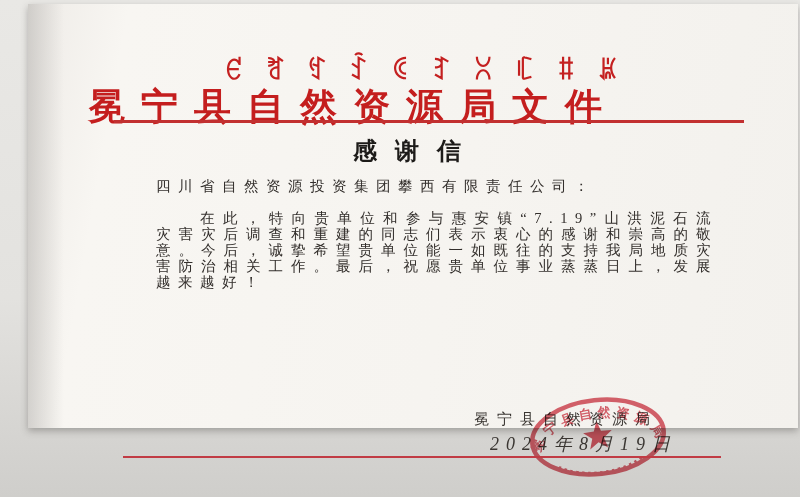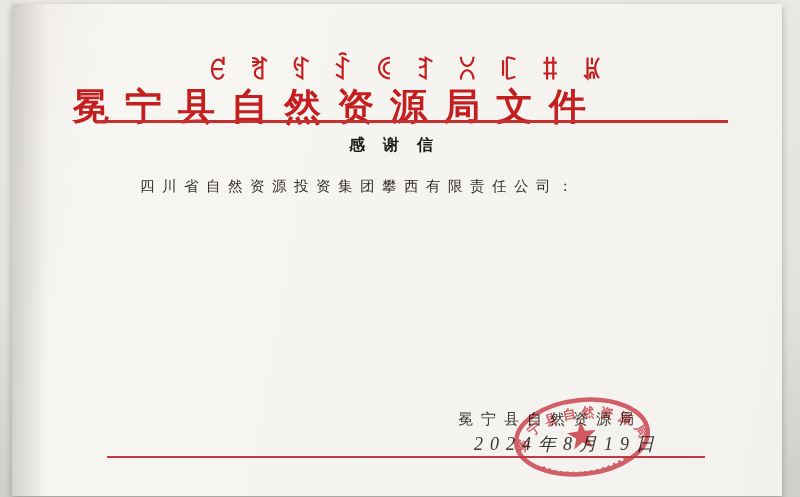--- a/index.html
+++ b/index.html
@@ -2,21 +2,21 @@
 <html><head>
 <meta charset="utf-8">
 <style>
   html,body{margin:0;padding:0;}
   body{
     width:800px;height:497px;overflow:hidden;position:relative;
     background:linear-gradient(180deg,#e9e8e5 0%,#e3e2df 60%,#cfcecb 100%);
     font-family:"Liberation Serif","DejaVu Serif",serif;
   }
   .paper{
-    position:absolute;left:12px;top:4px;width:770px;height:492px;
+    position:absolute;left:28px;top:4px;width:770px;height:424px;
     background:linear-gradient(100deg,#eeebe7 0%,#f8f6f2 12%,#f6f4f0 55%,#f3f1ed 100%);
     box-shadow:0 3px 7px rgba(60,58,55,.35);
   }
   .paper-left-shade{
     position:absolute;left:0;top:0;bottom:0;width:36px;
     background:linear-gradient(to right,rgba(170,168,165,.45),rgba(170,168,165,0));
   }
   .yi-row{
     position:absolute;left:0;right:0;top:48px;text-align:center;
     padding-left:38px;
@@ -30,21 +30,21 @@
     font-size:37px;font-weight:bold;letter-spacing:16px;color:#c41e1e;
     white-space:nowrap;
   }
   .red-rule{
     position:absolute;left:86px;top:116px;width:630px;height:3px;
     background:#c23030;
   }
   .letter-title{
     position:absolute;left:0;right:0;top:131px;text-align:center;
     padding-left:6px;
-    font-size:16px;font-weight:bold;letter-spacing:18px;color:#1d1b19;
+    font-size:24px;font-weight:bold;letter-spacing:18px;color:#1d1b19;
     white-space:nowrap;
   }
   .letter-body{
     position:absolute;left:112px;top:158px;width:594px;
     font-size:14.5px;line-height:16px;letter-spacing:7.5px;
     color:#332f2c;text-align:justify;
   }
   .letter-body p{margin:16px;}
   .letter-body p.indent{text-indent:44px;}
   .signature{
@@ -73,20 +73,21 @@
   <div class="yi-row">ꑿꐛꉐꉗꀯꆈꇤꏸꐚꑐ</div>
 
   <div class="agency-title">冕宁县自然资源局文件</div>
 
   <div class="red-rule"></div>
 
   <div class="letter-title">感谢信</div>
 
   <div class="letter-body">
     <p>四川省自然资源投资集团攀西有限责任公司：</p>
+    <p class="indent">在此，特向贵单位和参与惠安镇“7.19”山洪泥石流灾害灾后调查和重建的同志们表示衷心的感谢和崇高的敬意。今后，诚挚希望贵单位能一如既往的支持我局地质灾害防治相关工作。最后，祝愿贵单位事业蒸蒸日上，发展越来越好！</p>
   </div>
 
   <div class="signature">冕宁县自然资源局</div>
   <div class="sig-date">2024年8月19日</div>
 
   <svg class="seal" viewBox="0 0 152 88">
     <g transform="rotate(-6 76 44)">
       <ellipse cx="76" cy="44" rx="66" ry="37" fill="none" stroke="#d44855" stroke-width="4.5"></ellipse>
       <path id="sealArc" d="M 18 56 A 58 30 0 0 1 134 52" fill="none"></path>
       <text font-size="13" fill="#d44855" font-weight="bold" letter-spacing="2" font-family="'Liberation Serif','DejaVu Serif',serif">

